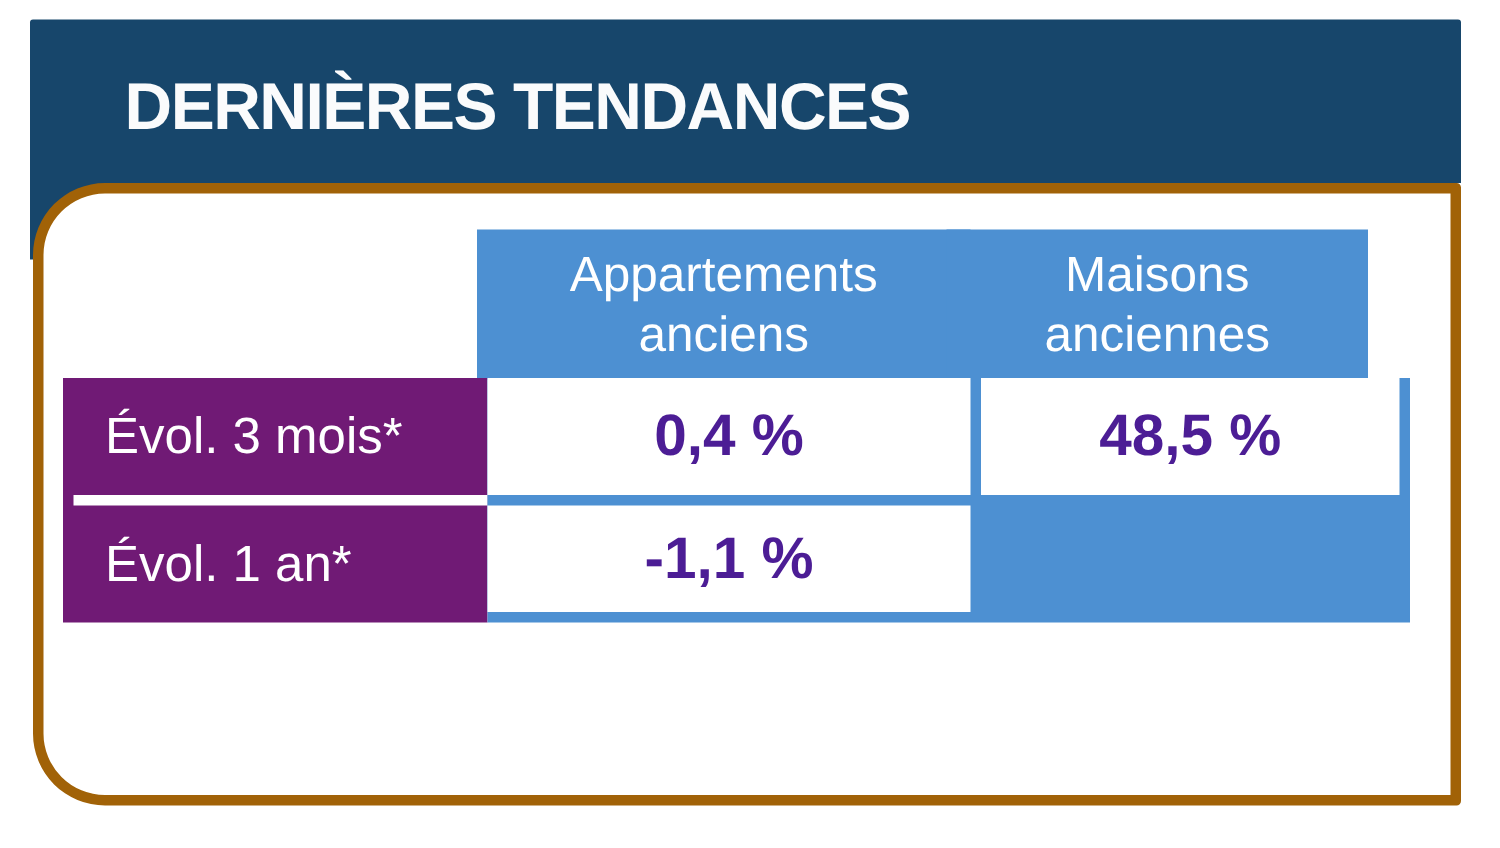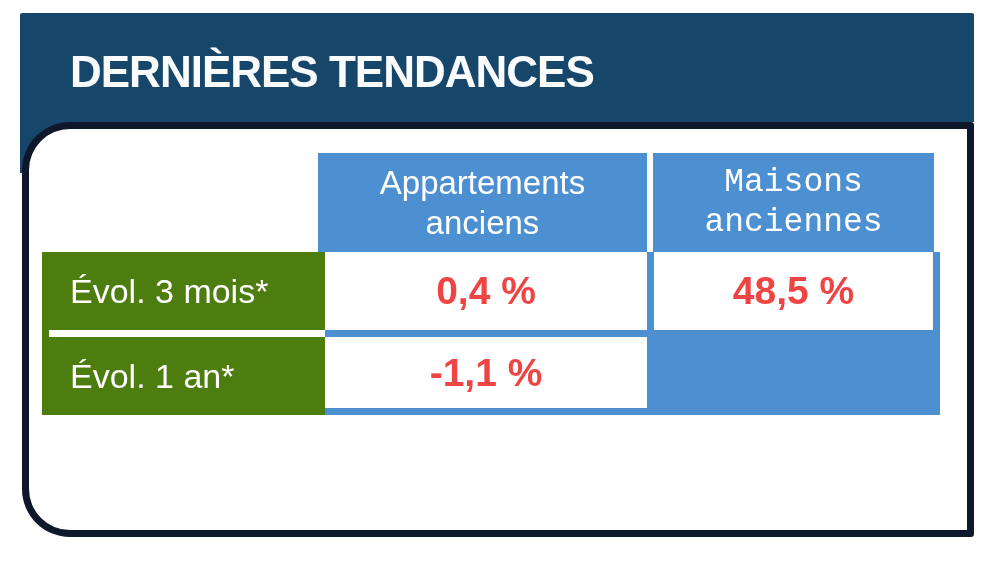--- a/index.html
+++ b/index.html
@@ -7,63 +7,63 @@
     position:relative; width:1000px; height:565px; background:#ffffff;
     font-family:"Liberation Sans", sans-serif; overflow:hidden;
   }
   
   .band {
     position:absolute; left:20px; top:13px; width:954px; height:109px;
     background:#17466b; z-index:3; display:flex; align-items:center;
     border-radius:2px 2px 0 0;
   }
   .band .title {
-    margin:0; padding:8px 0 0 50px;
+    margin:0; padding:8px 0 0 63px;
     font-size:44px; font-weight:bold; letter-spacing:-1px; color:#fafbfc;
   }
   
   .notch {
     position:absolute; left:20px; top:115px; width:58px; height:58px;
     background:#17466b; z-index:1;
   }
   
   .panel {
     position:absolute; left:22px; top:122px; width:952px; height:415px;
-    box-sizing:border-box; background:#ffffff; border:7px solid #0f172a;
+    box-sizing:border-box; background:#ffffff; border:7px solid #a16207;
     border-radius:48px 3px 3px 48px; z-index:2;
   }
   .panel-inner { position:absolute; inset:0; }
   
   .hcell {
     position:absolute; top:24px; height:100px; background:#4d90d2;
     color:#ffffff; display:flex; align-items:center; justify-content:center;
     text-align:center; font-size:33px; line-height:40px; white-space:pre-line;
   }
   .hcell.c1 { left:289px; width:329px; }
-  .hcell.c2 { left:624px; width:281px;font-family:Liberation Mono, monospace; }
+  .hcell.c2 { left:602px; width:281px; }
   
   .labelcol {
     position:absolute; left:13px; top:123px; width:283px; height:163px;
-    background:#4d7c0f; display:flex; flex-direction:column;
+    background:#701a75; display:flex; flex-direction:column;
   }
   .labelrow {
     height:78px; display:flex; align-items:center; padding-left:28px;
     box-sizing:border-box; color:#ffffff; font-size:34px;
   }
   .labeldiv { height:7px; background:#ffffff; margin-left:7px; }
   
   .vgrid {
     position:absolute; left:296px; top:123px; width:615px; height:163px;
     background:#4d90d2; box-sizing:border-box;
     display:grid; grid-template-columns:322px 279px; grid-template-rows:78px 71px;
     gap:7px; padding:0 7px 7px 0;
   }
   .vcell {
     background:#ffffff; display:flex; align-items:center; justify-content:center;
-    font-size:39px; font-weight:bold; color:#ef4444;
+    font-size:39px; font-weight:bold; color:#4c1d95;
   }
   
   .footnote {
     position:absolute; left:18px; top:307px; width:901px;
     font-size:31px; line-height:40px; color:#2f5a7d;
   }
   .fline1 { text-align:justify; }
   .jfill { display:inline-block; width:100%; height:0; }
 </style>
 </head>

